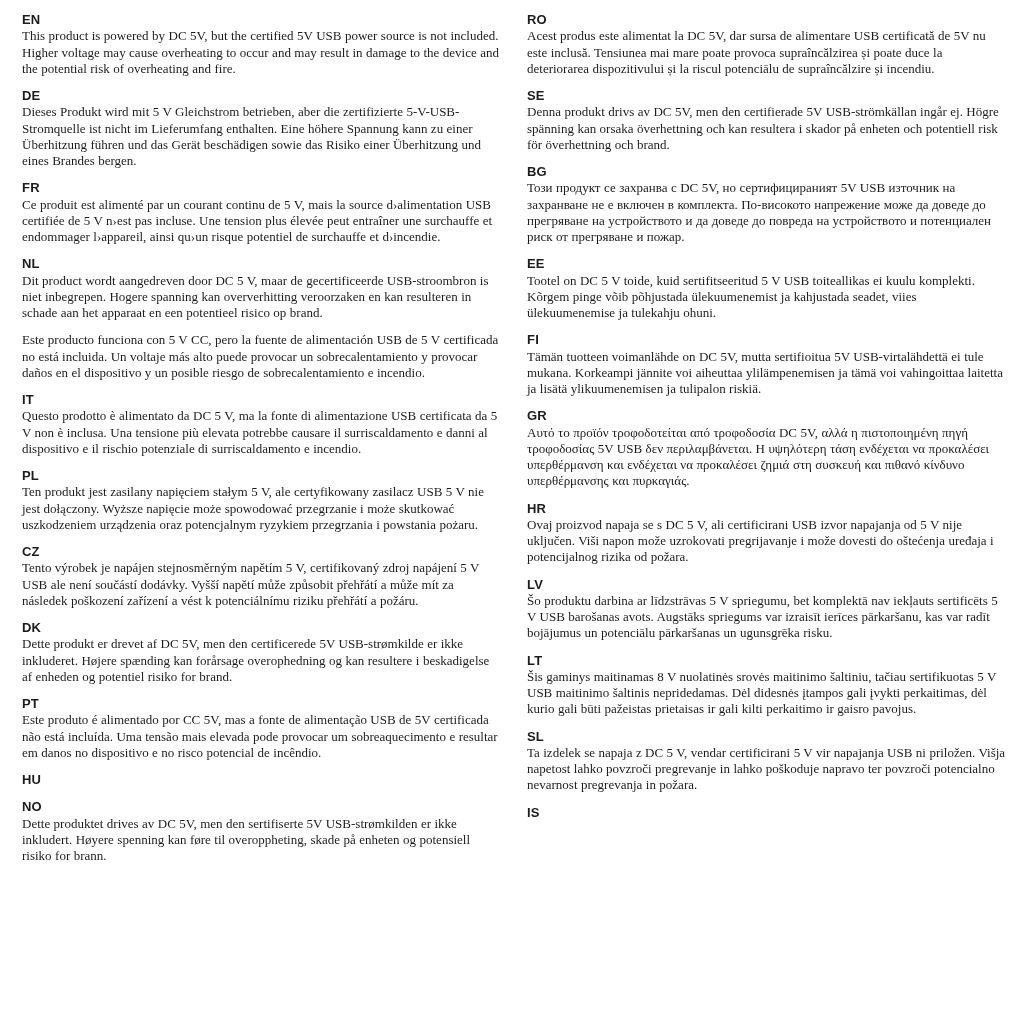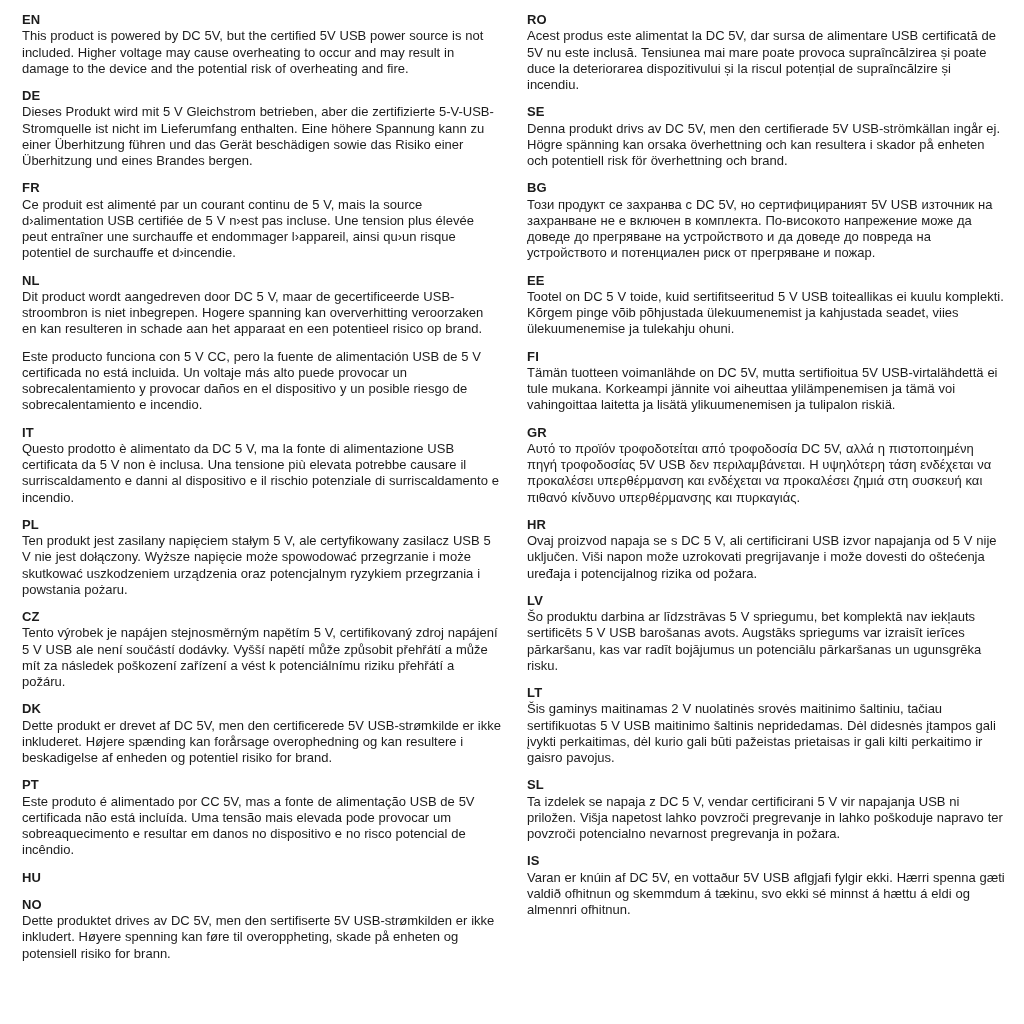--- a/index.html
+++ b/index.html
@@ -33,20 +33,21 @@
     font-weight: bold;
     margin: 0;
     padding: 0;
     letter-spacing: 0.2px;
   }
   .lang-text {
     margin: 0;
     padding: 0;
     text-align: left;
     word-spacing: 0.2px;
+    font-family: Liberation Serif, serif;
   }
 </style>
 </head>
 <body>
 
 <div class="page">
   <div class="col" id="col-left">
   <section class="lang-section">
     <h2 class="lang-code">EN</h2>
     <p class="lang-text">This product is powered by DC 5V, but the certified 5V USB power source is not included. Higher voltage may cause overheating to occur and may result in damage to the device and the potential risk of overheating and fire.</p>
@@ -101,21 +102,21 @@
   </section>
 
   <section class="lang-section">
     <h2 class="lang-code">NO</h2>
     <p class="lang-text">Dette produktet drives av DC 5V, men den sertifiserte 5V USB-strømkilden er ikke inkludert. Høyere spenning kan føre til overoppheting, skade på enheten og potensiell risiko for brann.</p>
   </section>
 </div>
   <div class="col" id="col-right">
   <section class="lang-section">
     <h2 class="lang-code">RO</h2>
-    <p class="lang-text">Acest produs este alimentat la DC 5V, dar sursa de alimentare USB certificată de 5V nu este inclusă. Tensiunea mai mare poate provoca supraîncălzirea și poate duce la deteriorarea dispozitivului și la riscul potențial de supraîncălzire și incendiu.</p>
+    <p class="lang-text">Acest produs este alimentat la DC 5V, dar sursa de alimentare USB certificată de 5V nu este inclusă. Tensiunea mai mare poate provoca supraîncălzirea și poate duce la deteriorarea dispozitivului și la riscul potenciālu de supraîncălzire și incendiu.</p>
   </section>
 
   <section class="lang-section">
     <h2 class="lang-code">SE</h2>
     <p class="lang-text">Denna produkt drivs av DC 5V, men den certifierade 5V USB-strömkällan ingår ej. Högre spänning kan orsaka överhettning och kan resultera i skador på enheten och potentiell risk för överhettning och brand.</p>
   </section>
 
   <section class="lang-section">
     <h2 class="lang-code">BG</h2>
     <p class="lang-text">Този продукт се захранва с DC 5V, но сертифицираният 5V USB източник на захранване не е включен в комплекта. По-високото напрежение може да доведе до прегряване на устройството и да доведе до повреда на устройството и потенциален риск от прегряване и пожар.</p>
@@ -141,27 +142,26 @@
     <p class="lang-text">Ovaj proizvod napaja se s DC 5 V, ali certificirani USB izvor napajanja od 5 V nije uključen. Viši napon može uzrokovati pregrijavanje i može dovesti do oštećenja uređaja i potencijalnog rizika od požara.</p>
   </section>
 
   <section class="lang-section">
     <h2 class="lang-code">LV</h2>
     <p class="lang-text">Šo produktu darbina ar līdzstrāvas 5 V spriegumu, bet komplektā nav iekļauts sertificēts 5 V USB barošanas avots. Augstāks spriegums var izraisīt ierīces pārkaršanu, kas var radīt bojājumus un potenciālu pārkaršanas un ugunsgrēka risku.</p>
   </section>
 
   <section class="lang-section">
     <h2 class="lang-code">LT</h2>
-    <p class="lang-text">Šis gaminys maitinamas 2 V nuolatinės srovės maitinimo šaltiniu, tačiau sertifikuotas 5 V USB maitinimo šaltinis nepridedamas. Dėl didesnės įtampos gali įvykti perkaitimas, dėl kurio gali būti pažeistas prietaisas ir gali kilti perkaitimo ir gaisro pavojus.</p>
+    <p class="lang-text">Šis gaminys maitinamas 8 V nuolatinės srovės maitinimo šaltiniu, tačiau sertifikuotas 5 V USB maitinimo šaltinis nepridedamas. Dėl didesnės įtampos gali įvykti perkaitimas, dėl kurio gali būti pažeistas prietaisas ir gali kilti perkaitimo ir gaisro pavojus.</p>
   </section>
 
 
   <section class="lang-section">
     <h2 class="lang-code">SL</h2>
     <p class="lang-text">Ta izdelek se napaja z DC 5 V, vendar certificirani 5 V vir napajanja USB ni priložen. Višja napetost lahko povzroči pregrevanje in lahko poškoduje napravo ter povzroči potencialno nevarnost pregrevanja in požara.</p>
   </section>
 
   <section class="lang-section">
     <h2 class="lang-code">IS</h2>
-    <p class="lang-text">Varan er knúin af DC 5V, en vottaður 5V USB aflgjafi fylgir ekki. Hærri spenna gæti valdið ofhitnun og skemmdum á tækinu, svo ekki sé minnst á hættu á eldi og almennri ofhitnun.</p>
   </section>
 </div>
 </div>
 
 </body></html>

